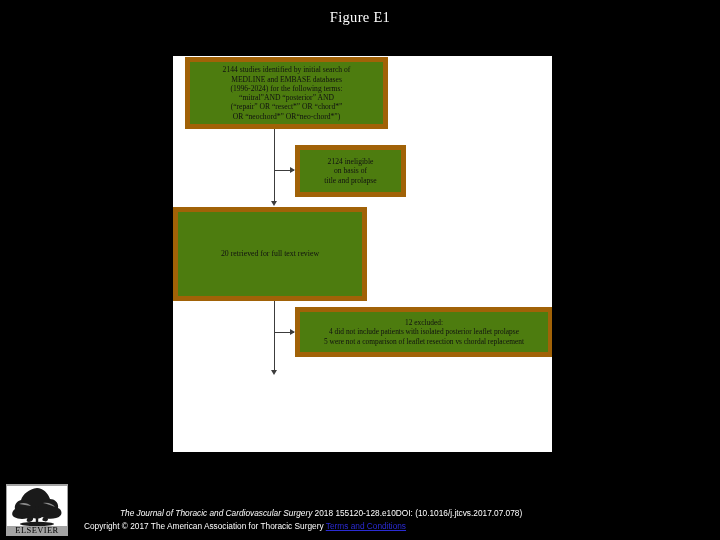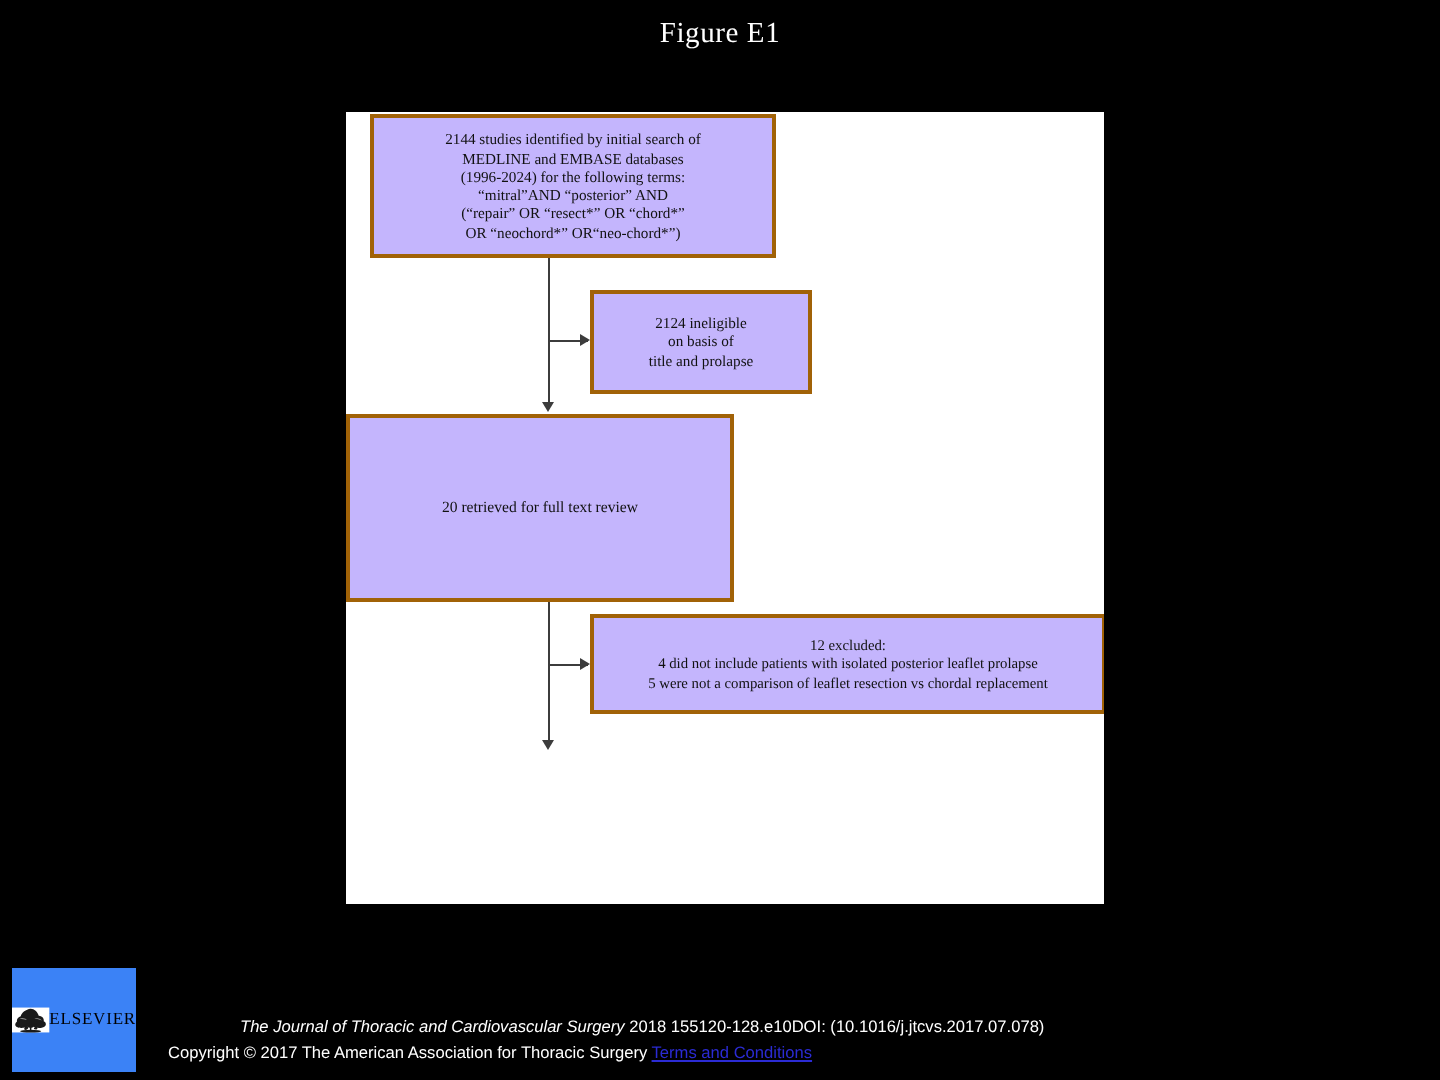--- a/index.html
+++ b/index.html
@@ -30,22 +30,22 @@
   #figure-canvas {
     position: absolute;
     left: 173px; top: 56px;
     width: 379px; height: 396px;
     background: #ffffff;
     overflow: hidden;
   }
 
   .fbox {
     position: absolute;
-    border: 2px solid #a16207;
-    background: #c4b5fd;
+    border: 5px solid #a16207;
+    background: #4d7c0f;
     font-family: "Liberation Serif", serif;
     color: #111111;
     text-align: center;
     line-height: 1.22;
     display: flex;
     flex-direction: column;
     justify-content: center;
     align-items: center;
     padding: 12px 3px;
   }
@@ -121,22 +121,23 @@
   #arrow-2 { left: 98px; top: 314px; }
   
   #branch-2 { left: 101px; top: 276px; width: 20px; }
   #branch-arrow-2 { left: 117px; top: 273px; }
 
   
   #elsevier-logo {
     position: absolute;
     left: 6px; bottom: 4px;
     width: 62px; height: 52px;
-    background: #3b82f6;
+    background: #a3a3a3;
     display: flex;
+    flex-direction: column;
     align-items: center;
     justify-content: flex-end;
     overflow: hidden;
   }
   #elsevier-logo svg { display: block; }
   #elsevier-wordmark {
     font-family: "Liberation Serif", serif;
     font-size: 8.5px;
     letter-spacing: 0.4px;
     color: #000000;

